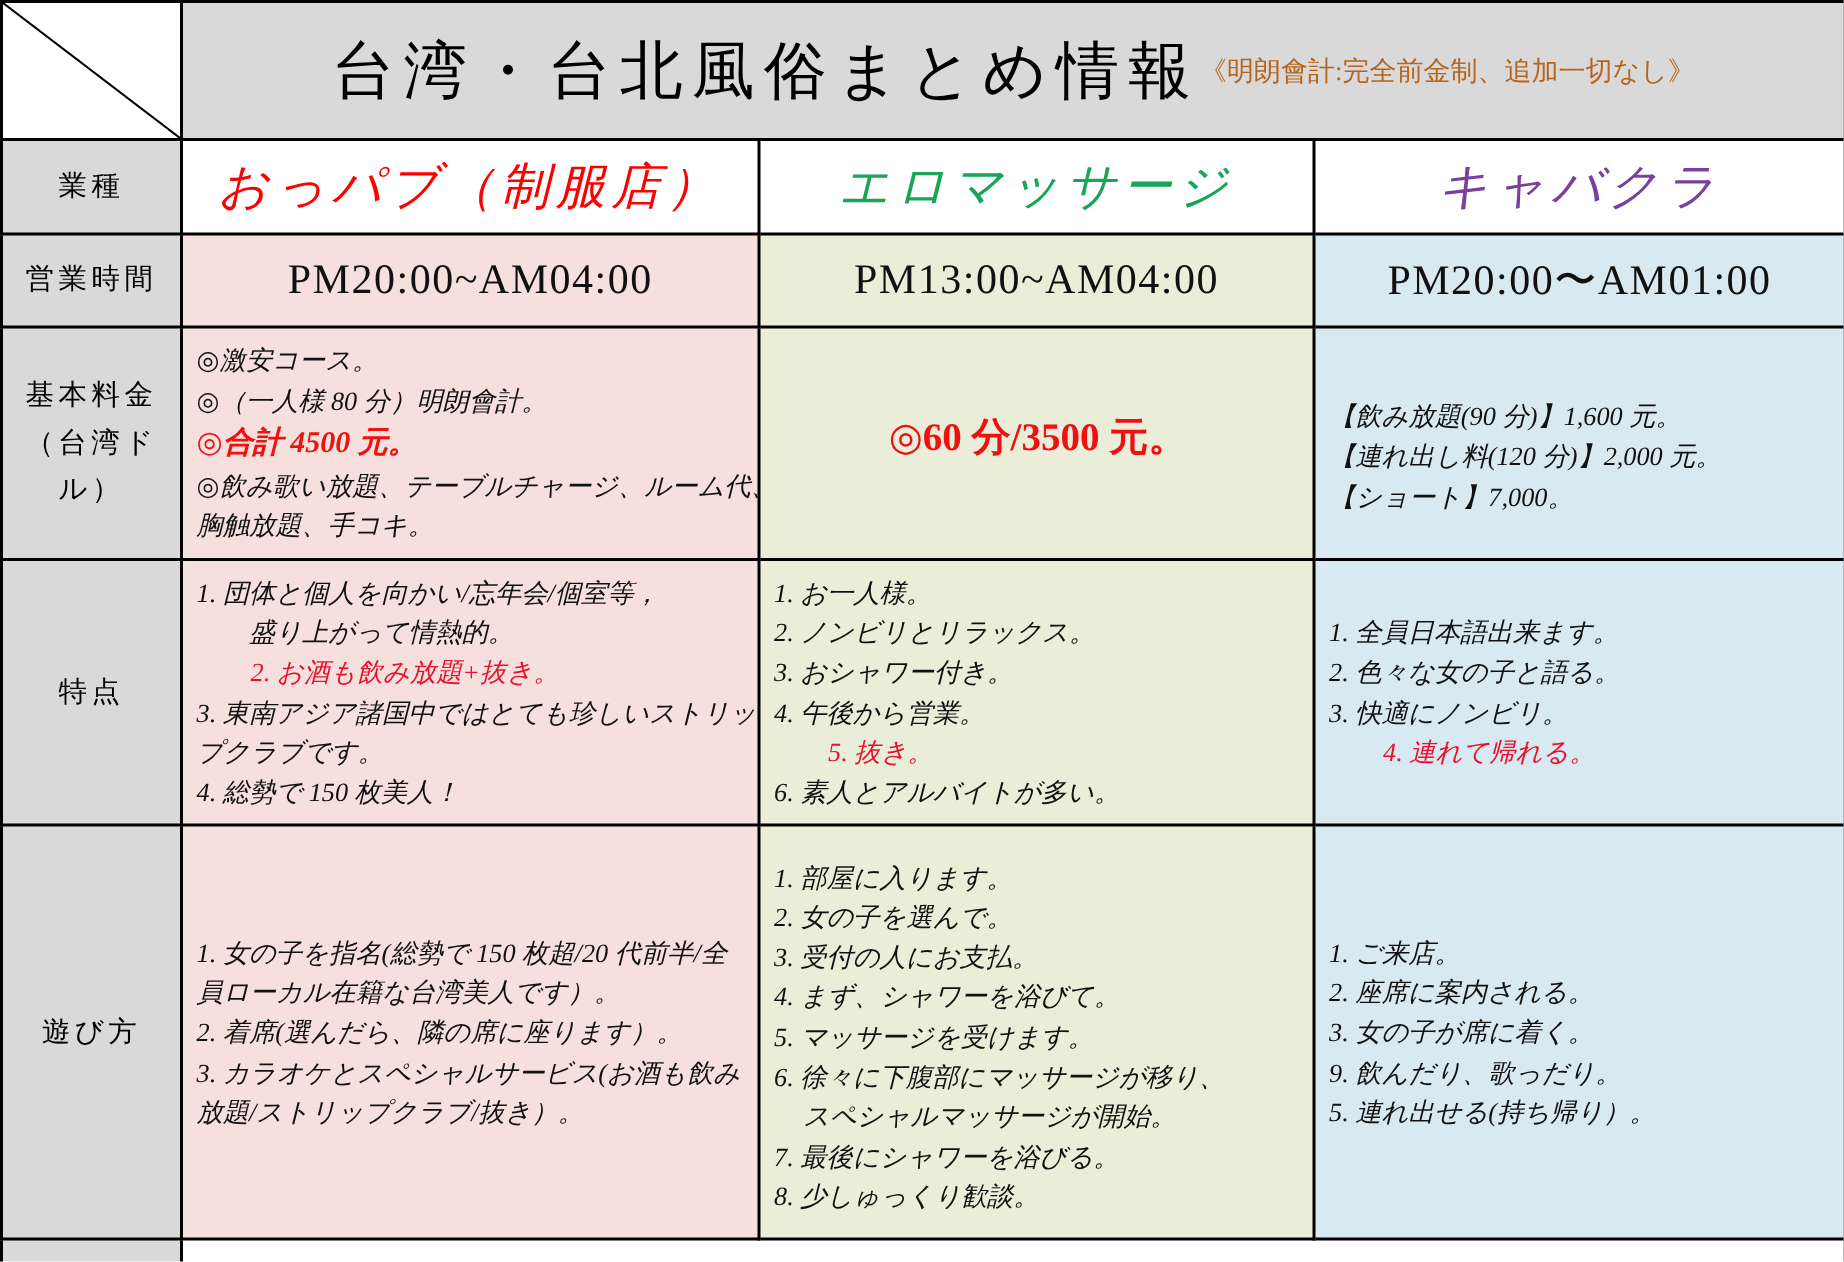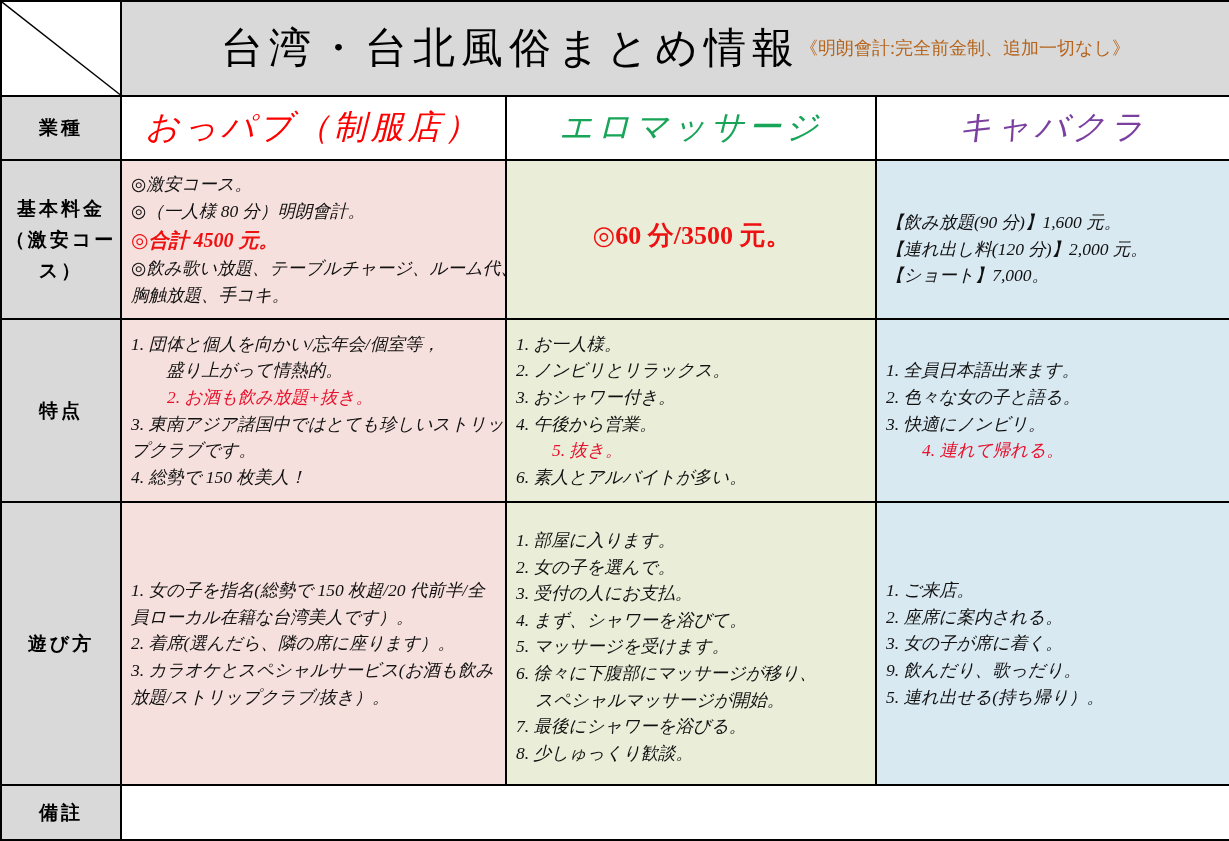--- a/index.html
+++ b/index.html
@@ -70,21 +70,20 @@
 
   
   .rowlabel {
     background: #d9d9d9;
     text-align: center;
     font-size: 19px;
     letter-spacing: 3px;
     color: #000000;
     line-height: 1.65;
     width: 120px;
-    font-weight: bold;
   }
 
   
   .cat {
     background: #ffffff;
     text-align: center;
     font-size: 33px;
     letter-spacing: 4px;
     font-family: Liberation Mono, monospace;
     font-style: italic;
@@ -161,25 +160,31 @@
       </td>
     </tr>
 
     <tr style="height:63px">
       <td class="rowlabel">業種</td>
       <td class="cat cat-1">おっパブ（制服店）</td>
       <td class="cat cat-2">エロマッサージ</td>
       <td class="cat cat-3">キャバクラ</td>
     </tr>
 
+    <tr style="height:62px">
+      <td class="rowlabel">営業時間</td>
+      <td class="c1 hours">PM20:00~AM04:00</td>
+      <td class="c2 hours">PM13:00~AM04:00</td>
+      <td class="c3 hours">PM20:00〜AM01:00</td>
+    </tr>
 
     <tr style="height:133px">
       <td class="rowlabel">
         <div>基本料金</div>
-        <div>（激安コース）</div>
+        <div>（台湾ドル）</div>
       </td>
       <td class="c1 topcell">
         <div class="cellbox">
               <div class="line">◎激安コース。</div>
               <div class="line">◎（一人様 80 分）明朗會計。</div>
               <div class="line bigred">◎合計 4500 元。</div>
               <div class="line">◎飲み歌い放題、テーブルチャージ、ルーム代、</div>
               <div class="line">胸触放題、手コキ。</div>
             </div>
       </td>

